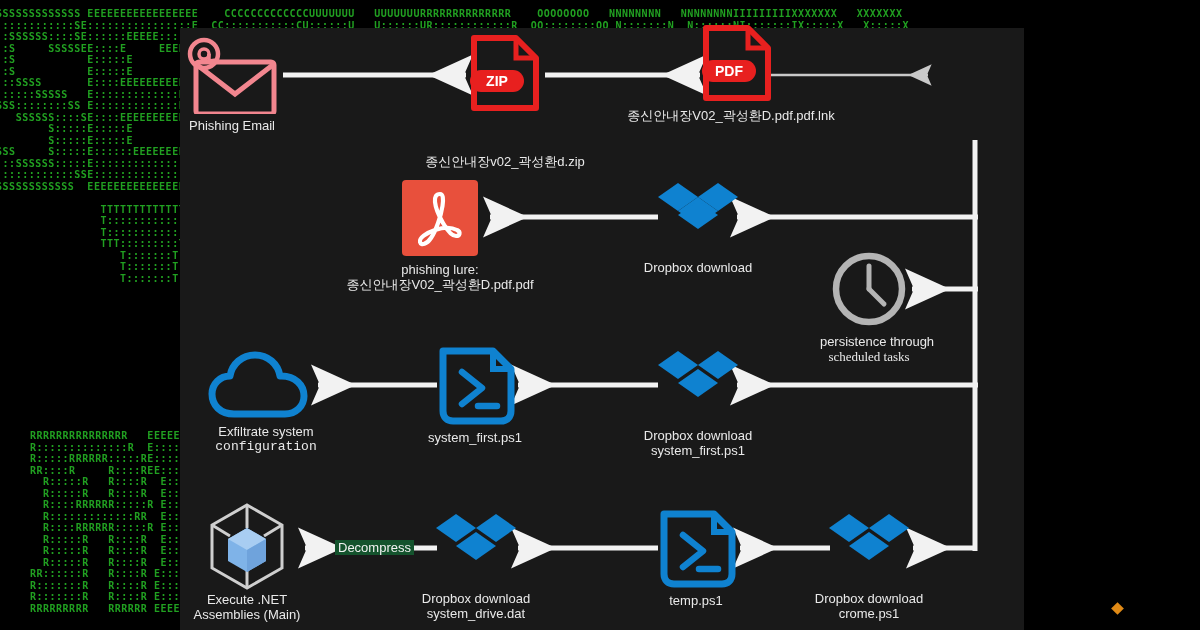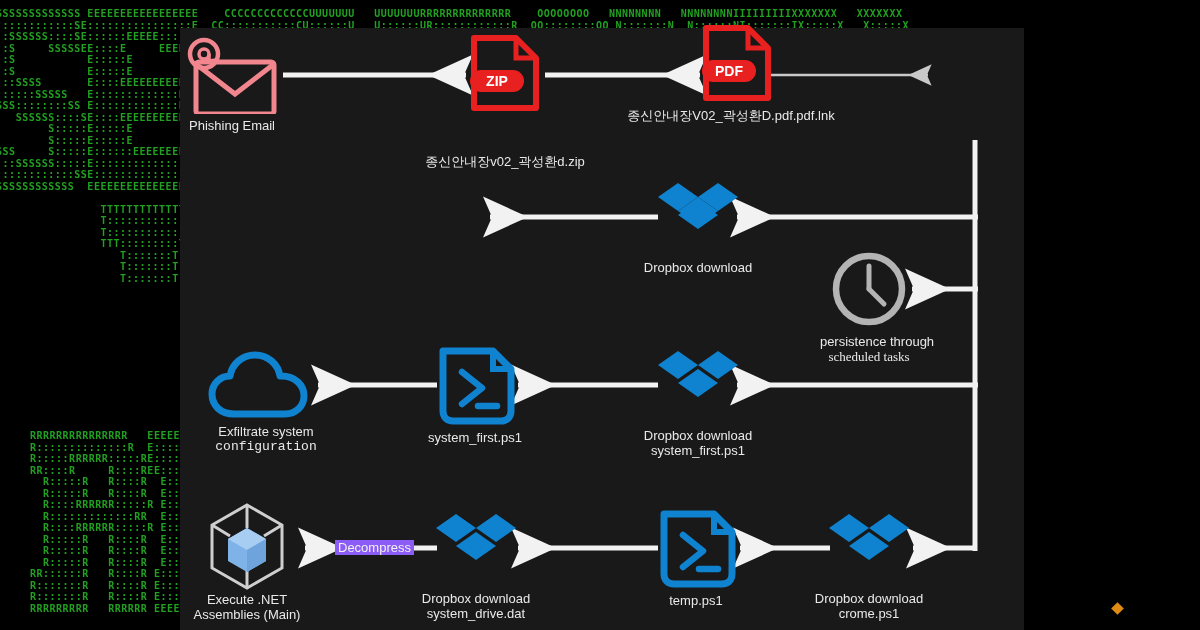--- a/index.html
+++ b/index.html
@@ -60,21 +60,21 @@
     white-space: nowrap;
   }
 
   
   .edge-layer { position: absolute; left: 0; top: 0; width: 1200px; height: 630px; pointer-events: none; }
 
   .edge-label {
     position: absolute;
     color: #f2f2f2;
     font-size: 13px;
-    background: #8b5cf6;
+    background: #14532d;
     padding: 0 3px;
     white-space: nowrap;
     text-align: center;
   }
 </style>
 </head>
 <body>
 
 <div id="stage">
 
@@ -188,20 +188,30 @@
     <svg width="80" height="78">
       <path d="M8,4 L50,4 L70,24 L70,74 L8,74 Z" fill="none" stroke="#e8201f" stroke-width="6" stroke-linejoin="round"></path>
       <path d="M50,4 L50,24 L70,24" fill="none" stroke="#e8201f" stroke-width="5"></path>
       <rect x="4" y="36" width="54" height="22" rx="11" fill="#e8201f"></rect>
       <text x="31" y="52" font-family="Liberation Sans, sans-serif" font-size="14" font-weight="bold" fill="#ffffff" text-anchor="middle">PDF</text>
     </svg>
     <div class="label" style="top:84px; left:33px;">종신안내장V02_곽성환D.pdf.pdf.lnk</div>
   </div>
 
 
+  <div class="node" style="left:398px; top:178px; width:84px; height:120px;">
+    <svg width="84" height="80">
+      <rect x="4" y="2" width="76" height="76" rx="4" fill="#e8503c"></rect>
+      <path d="M42,16 C38,16 36.5,19 37,24 C37.6,30 41,38 45,45 C49,52 54,58 58,58 C62,58 63,54 59,52
+               C54.5,49.6 46,49 37,52 C28,55 21,60 22,64 C23,68 29,66 33,60 C38,52.5 43,38 44.5,28
+               C45.6,20.5 45,16 42,16 Z" fill="none" stroke="#ffffff" stroke-width="4.2" stroke-linejoin="round"></path>
+    </svg>
+    <div class="label" style="top:84px; left:42px;">phishing lure:</div>
+    <div class="label" style="top:99px; left:42px;">종신안내장V02_곽성환D.pdf.pdf</div>
+  </div>
 
   <div class="node" style="left:657px; top:180px; width:82px; height:100px;">
     <svg width="82" height="76">
       <polygon points="21,3 41,17 21,31 1,17" fill="#0f82d0"></polygon>
       <polygon points="61,3 81,17 61,31 41,17" fill="#0f82d0"></polygon>
       <polygon points="21,31 41,17 61,31 41,45" fill="#0f82d0"></polygon>
       <polygon points="41,51 61,37 81,51 61,65" fill="#0f82d0" opacity="0"></polygon>
       <polygon points="21,39 41,53 61,39 41,25" fill="#0f82d0" opacity="0"></polygon>
       <polygon points="41,49 61,35 41,21 21,35" fill="#0f82d0"></polygon>
     </svg>

